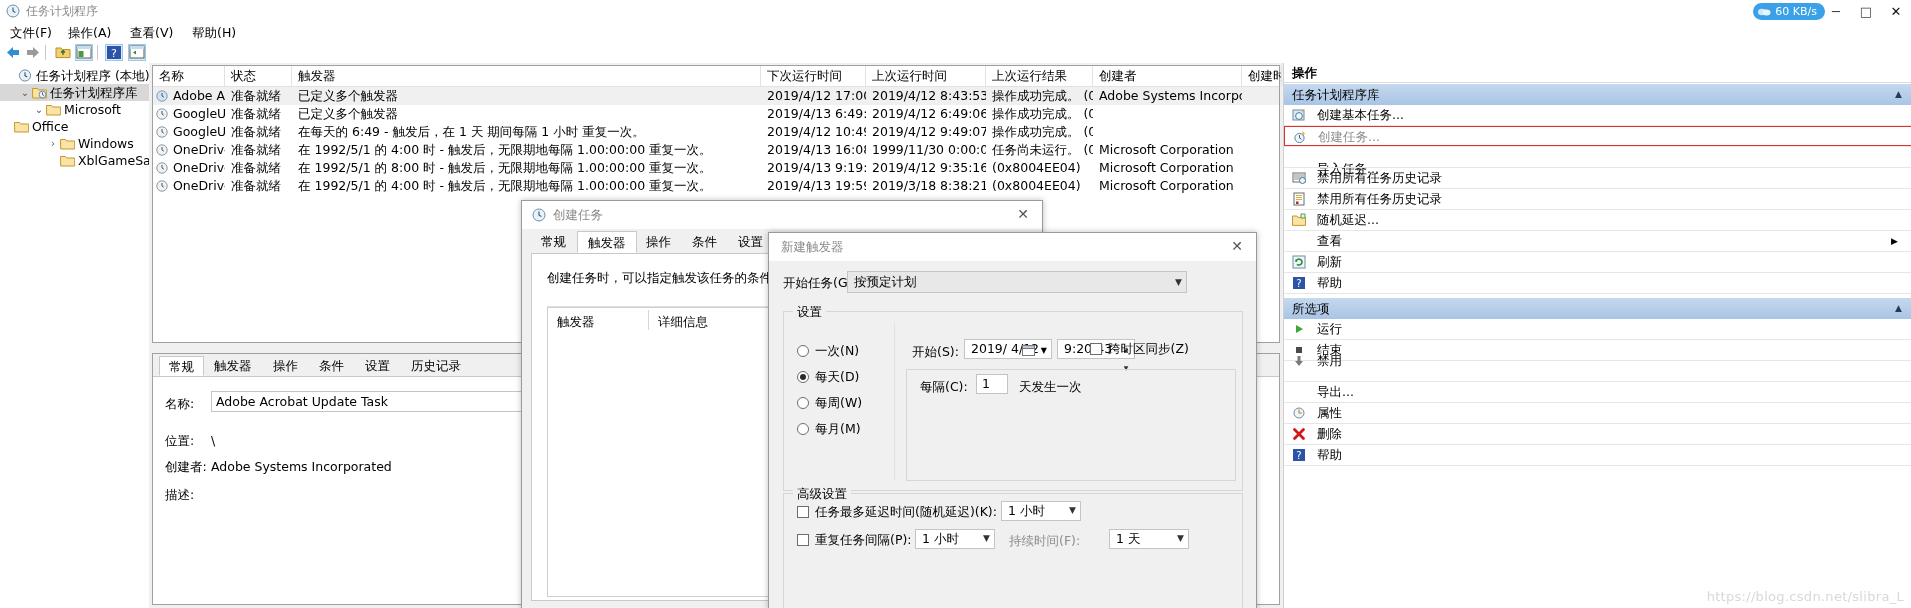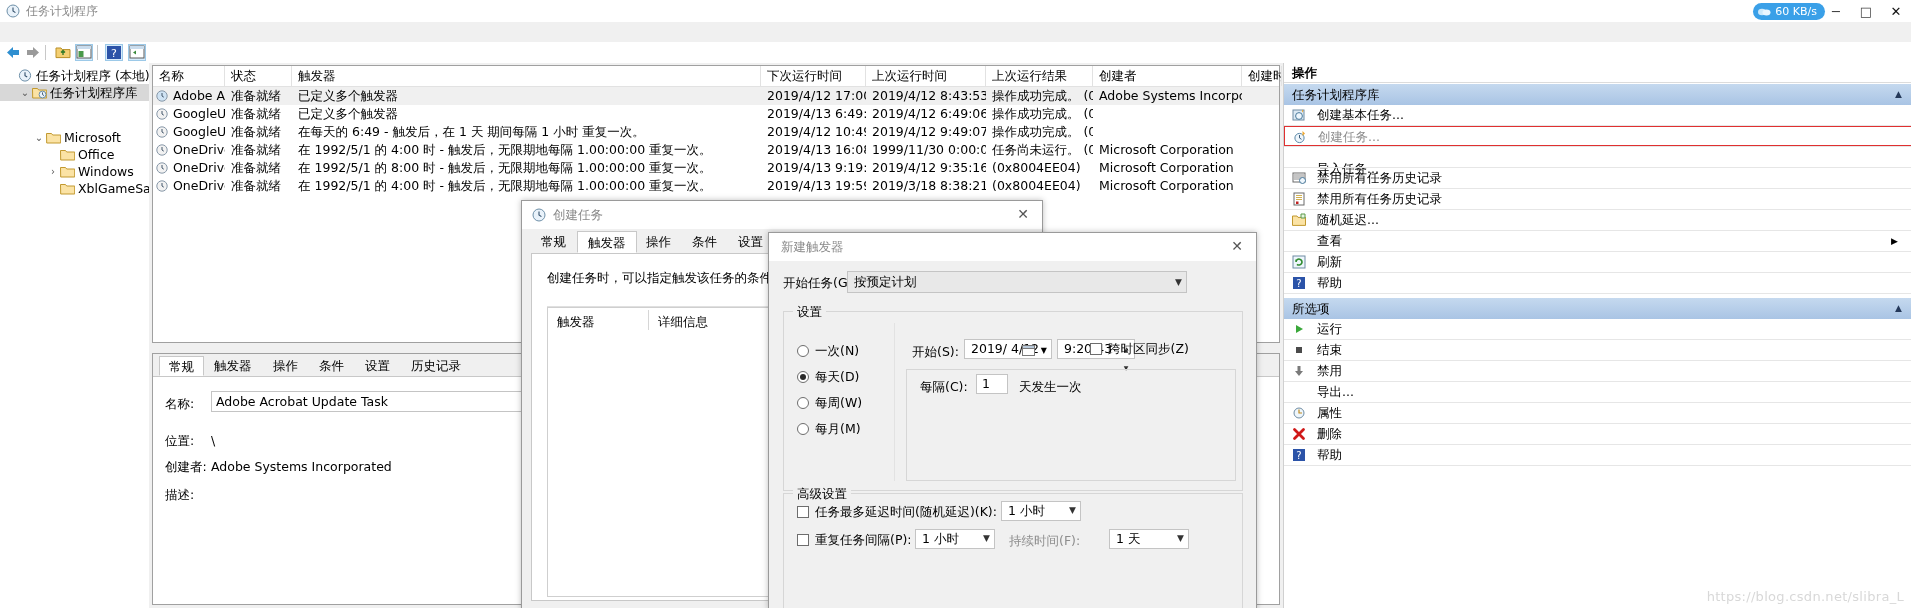--- a/index.html
+++ b/index.html
@@ -138,20 +138,26 @@
       <span>60 KB/s</span>
     </div>
 
     <div class="wbtns">
       <div class="wbtn">─</div>
       <div class="wbtn">□</div>
       <div class="wbtn close">✕</div>
     </div>
   </div>
 
+  <div class="menubar">
+    <div class="menu-item" style="left:6px">文件(F)</div>
+    <div class="menu-item" style="left:64px">操作(A)</div>
+    <div class="menu-item" style="left:126px">查看(V)</div>
+    <div class="menu-item" style="left:188px">帮助(H)</div>
+  </div>
 
   <div class="toolbar">
     <div class="tb-btn" style="left:4px">
       <svg width="18" height="17" viewBox="0 0 18 17">
           <path d="M9 3 L3 8.5 L9 14 L9 11 L15 11 L15 6 L9 6 Z" fill="#2f8fd0"></path>
         </svg>
     </div>
     <div class="tb-btn" style="left:24px">
       <svg width="18" height="17" viewBox="0 0 18 17">
           <path d="M9 3 L15 8.5 L9 14 L9 11 L3 11 L3 6 L9 6 Z" fill="#9a9a9a"></path>
@@ -191,24 +197,24 @@
     <div id="tree-host" style="padding-top:4px">
         <div class="tree-row" style="padding-left: 4px;"><span class="tw"></span><span class="tico"><svg width="14" height="13" viewBox="0 0 14 13">
               <circle cx="7" cy="6.5" r="5.6" fill="#e9f2fa" stroke="#6d8fa8"></circle>
               <path d="M7 3.2v3.4l2.2 1.4" stroke="#34506b" stroke-width="1.1" fill="none"></path>
             </svg></span><span>任务计划程序 (本地)</span></div>
         <div class="tree-row sel" style="padding-left: 18px;"><span class="tw">⌄</span><span class="tico"><svg width="15" height="13" viewBox="0 0 15 13">
               <path d="M0.5 2.5h5l1.2 1.5h8v8h-14z" fill="#fbe3a5" stroke="#c2992f"></path>
               <circle cx="10.5" cy="8.5" r="3.4" fill="#e9f2fa" stroke="#6d8fa8"></circle>
               <path d="M10.5 6.4v2.2l1.5 1" stroke="#34506b" stroke-width=".9" fill="none"></path>
             </svg></span><span>任务计划程序库</span></div>
-        <div class="tree-row" style="padding-left: 32px; margin-top: 28px;"><span class="tw">⌄</span><span class="tico"><svg width="15" height="13" viewBox="0 0 15 13">
+        <div class="tree-row" style="padding-left: 32px;"><span class="tw">⌄</span><span class="tico"><svg width="15" height="13" viewBox="0 0 15 13">
               <path d="M0.5 2.5h5l1.2 1.5h8v8h-14z" fill="#fbe3a5" stroke="#c2992f"></path>
             </svg></span><span>Microsoft</span></div>
-        <div class="tree-row" style="padding-left: 46px;"><span class="tw"></span><span class="tico"><svg width="15" height="13" viewBox="0 0 15 13">
+        <div class="tree-row" style=""><span class="tw"></span><span class="tico"><svg width="15" height="13" viewBox="0 0 15 13">
               <path d="M0.5 2.5h5l1.2 1.5h8v8h-14z" fill="#fbe3a5" stroke="#c2992f"></path>
             </svg></span><span>Office</span></div>
         <div class="tree-row" style="padding-left: 46px;"><span class="tw">›</span><span class="tico"><svg width="15" height="13" viewBox="0 0 15 13">
               <path d="M0.5 2.5h5l1.2 1.5h8v8h-14z" fill="#fbe3a5" stroke="#c2992f"></path>
             </svg></span><span>Windows</span></div>
         <div class="tree-row" style="padding-left: 46px;"><span class="tw"></span><span class="tico"><svg width="15" height="13" viewBox="0 0 15 13">
               <path d="M0.5 2.5h5l1.2 1.5h8v8h-14z" fill="#fbe3a5" stroke="#c2992f"></path>
             </svg></span><span>XblGameSave</span></div>
       </div>
   </div>
@@ -419,21 +425,21 @@
           <span class="lb">运行</span>
         </div>
         <div class="act-sep" style="top: 276px;"></div>
         <div class="act-item" style="top: 277px;">
           <span class="ic"><svg width="14" height="14" viewBox="0 0 14 14">
               <rect x="4" y="4" width="6" height="6" fill="#4a4a4a"></rect>
             </svg></span>
           <span class="lb">结束</span>
         </div>
         <div class="act-sep" style="top: 297px;"></div>
-        <div class="act-item" style="top: 298px;">
+        <div class="act-item" style="top: 288px;">
           <span class="ic"><svg width="14" height="14" viewBox="0 0 14 14">
               <path d="M5.5 2h3v5h2.5L7 12 3 7h2.5z" fill="#7a7a7a"></path>
             </svg></span>
           <span class="lb">禁用</span>
         </div>
         <div class="act-sep" style="top: 318px;"></div>
         <div class="act-item" style="top: 319px;">
           <span class="lb">导出...</span>
         </div>
         <div class="act-sep" style="top: 339px;"></div>

